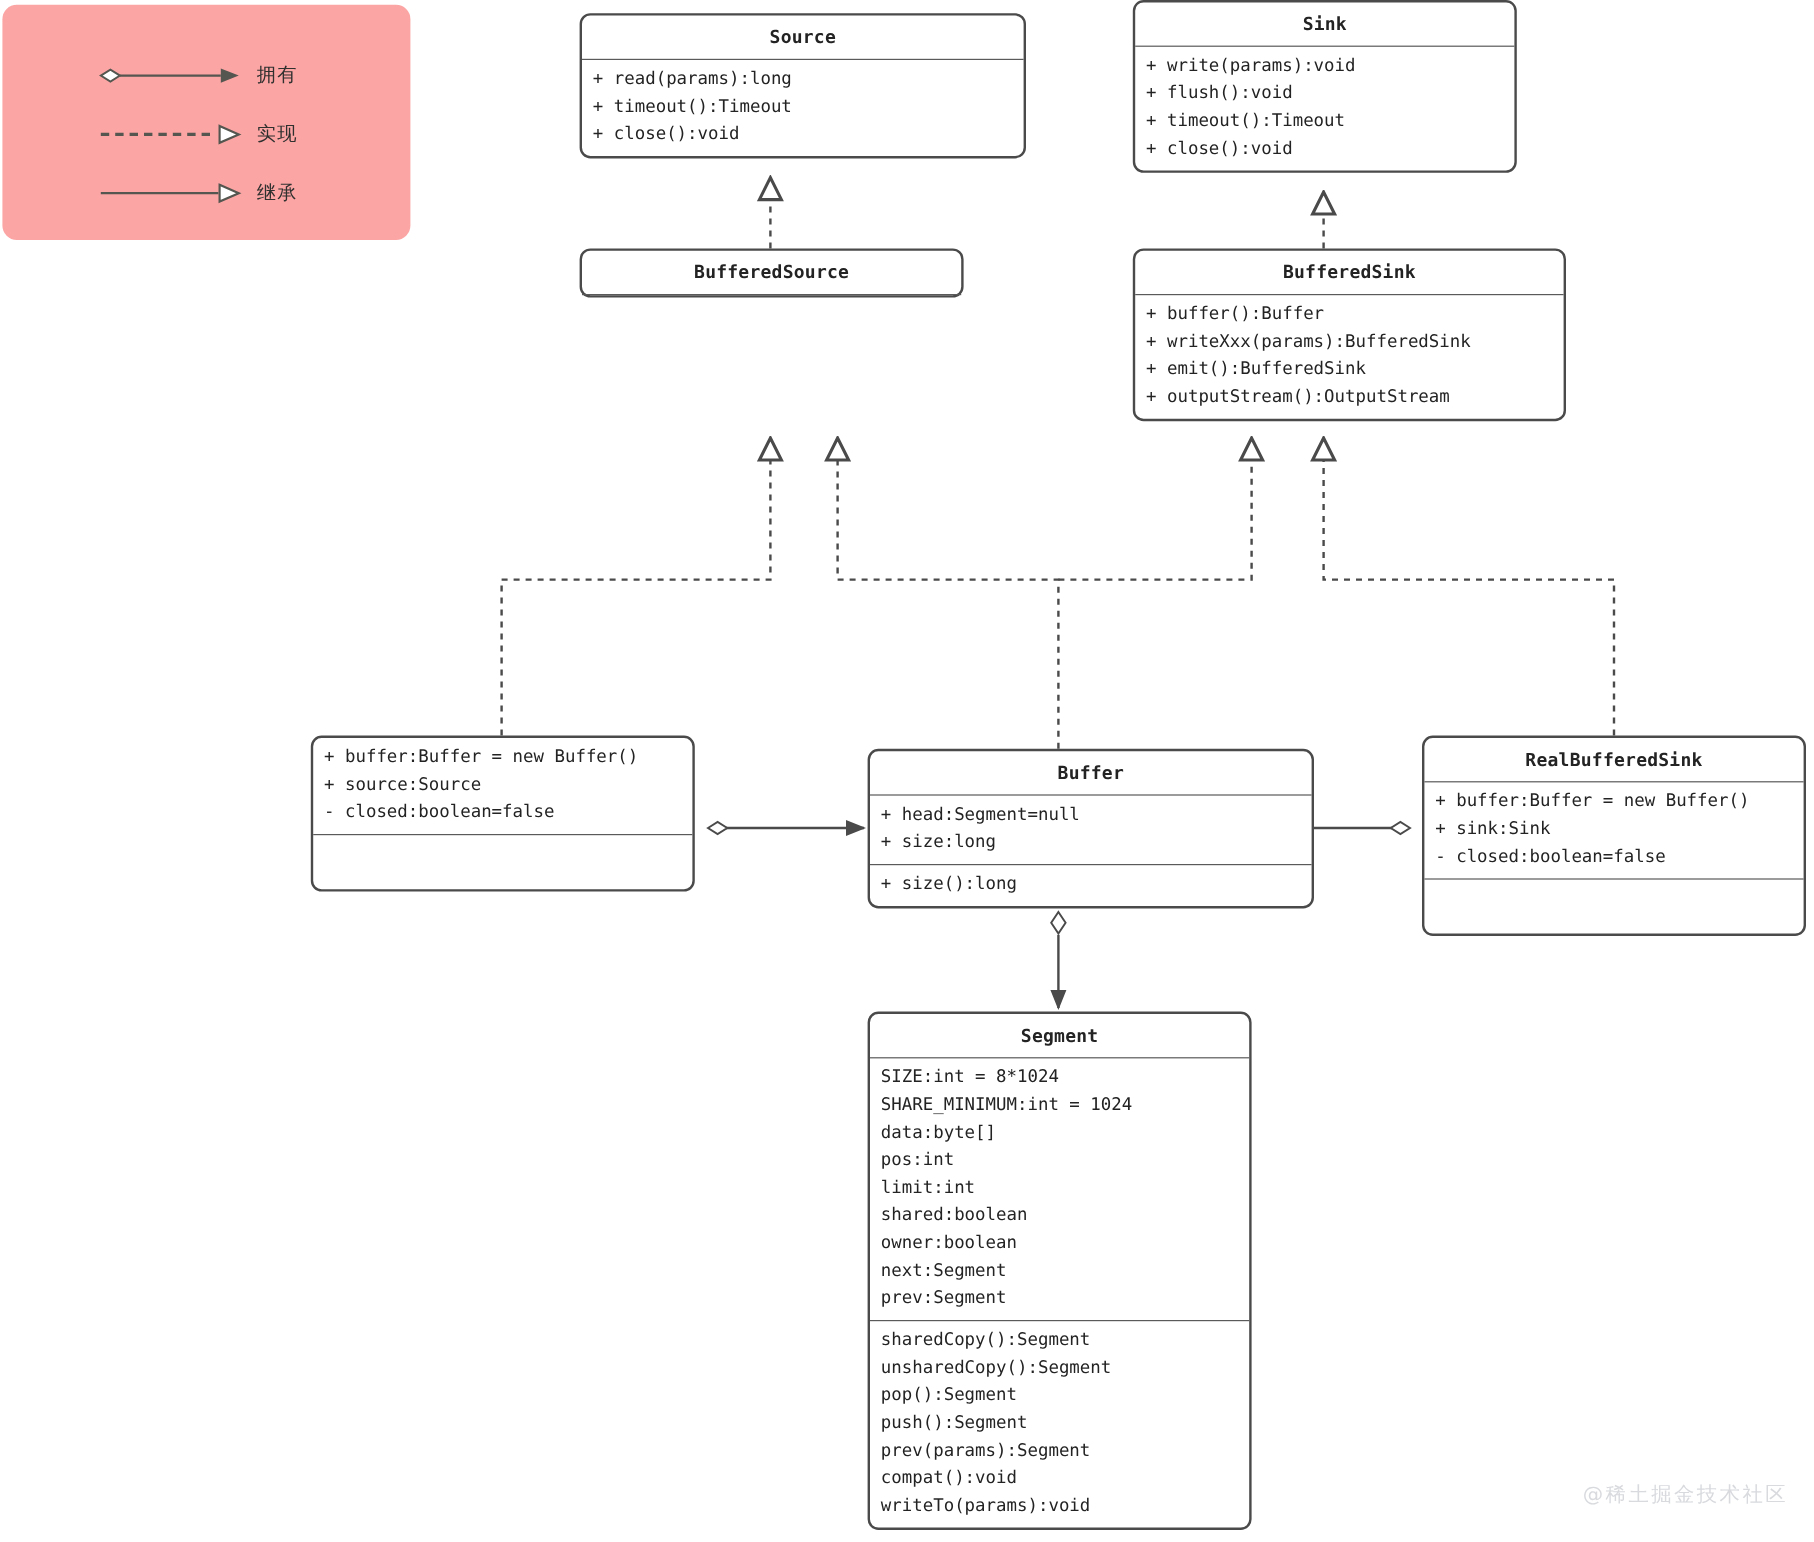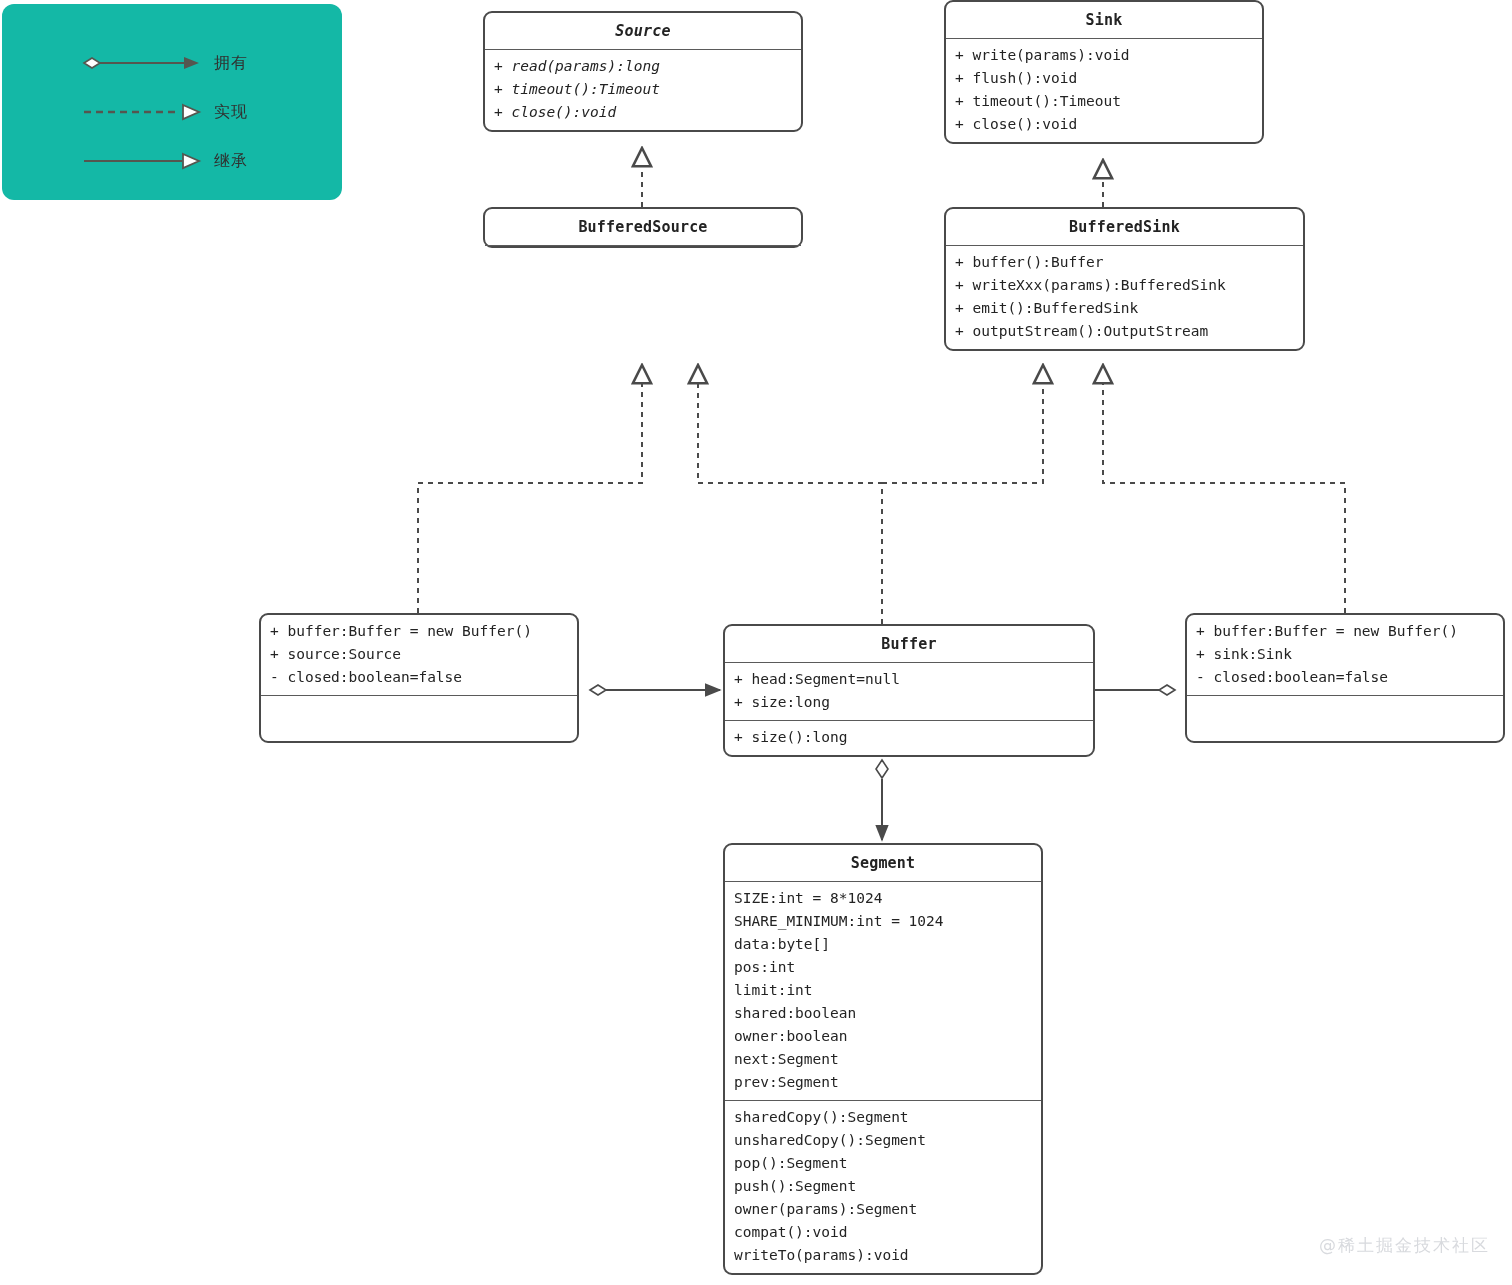--- a/index.html
+++ b/index.html
@@ -6,21 +6,21 @@
   body{
     width:1512px;height:1285px;position:relative;overflow:hidden;
     font-family:"DejaVu Sans Mono","Liberation Mono",monospace;
   }
   #canvas{position:absolute;left:0;top:0;width:1512px;height:1285px;}
   svg.edges{position:absolute;left:0;top:0;width:1512px;height:1285px;pointer-events:none;}
 
   
   .legend{
     position:absolute;left:2px;top:4px;width:340px;height:196px;
-    background:#14b8a6;border-radius:12px;box-sizing:border-box;
+    background:#fca5a5;border-radius:12px;box-sizing:border-box;
   }
   .legend-row{position:absolute;left:0;width:100%;height:30px;}
   .legend-label{
     position:absolute;left:212px;top:50%;transform:translateY(-50%);
     font-family:"DejaVu Sans","Liberation Sans",sans-serif;
     font-size:16px;color:#30302f;letter-spacing:1px;white-space:nowrap;
   }
   .legend-art{position:absolute;left:78px;top:50%;transform:translateY(-50%);width:122px;height:22px;}
 
   
@@ -115,21 +115,21 @@
 
     <div class="legend-row" style="top:142px">
       <svg class="legend-art" viewBox="0 0 122 22">
         <line x1="4" y1="11" x2="102" y2="11" stroke="#55564f" stroke-width="1.9"></line>
         <polygon points="103,4 119,11 103,18" fill="#ffffff" stroke="#55564f" stroke-width="1.8"></polygon>
       </svg>
       <span class="legend-label">继承</span>
     </div>
   </div>
 
-  <div class="cls" style="left:483px;top:11px;width:320px;font-style:italic;">
+  <div class="cls" style="left:483px;top:11px;width:372px;">
     <div class="cls-title">Source</div>
     <div class="cls-sec">
       <span class="row">+ read(params):long</span>
       <span class="row">+ timeout():Timeout</span>
       <span class="row">+ close():void</span>
     </div>
   </div>
 
   <div class="cls" style="left:944px;top:0px;width:320px;">
     <div class="cls-title">Sink</div>
@@ -169,20 +169,21 @@
     <div class="cls-sec">
       <span class="row">+ head:Segment=null</span>
       <span class="row">+ size:long</span>
     </div>
     <div class="cls-sec">
       <span class="row">+ size():long</span>
     </div>
   </div>
 
   <div class="cls" style="left:1185px;top:613px;width:320px;">
+    <div class="cls-title">RealBufferedSink</div>
     <div class="cls-sec">
       <span class="row">+ buffer:Buffer = new Buffer()</span>
       <span class="row">+ sink:Sink</span>
       <span class="row">- closed:boolean=false</span>
     </div>
     <div class="cls-sec empty"></div>
   </div>
 
   <div class="cls" style="left:723px;top:843px;width:320px;">
     <div class="cls-title">Segment</div>
@@ -195,21 +196,21 @@
       <span class="row">shared:boolean</span>
       <span class="row">owner:boolean</span>
       <span class="row">next:Segment</span>
       <span class="row">prev:Segment</span>
     </div>
     <div class="cls-sec">
       <span class="row">sharedCopy():Segment</span>
       <span class="row">unsharedCopy():Segment</span>
       <span class="row">pop():Segment</span>
       <span class="row">push():Segment</span>
-      <span class="row">owner(params):Segment</span>
+      <span class="row">prev(params):Segment</span>
       <span class="row">compat():void</span>
       <span class="row">writeTo(params):void</span>
     </div>
   </div>
 
   <div class="watermark">@稀土掘金技术社区</div>
 
 </div>
 
 </body></html>

